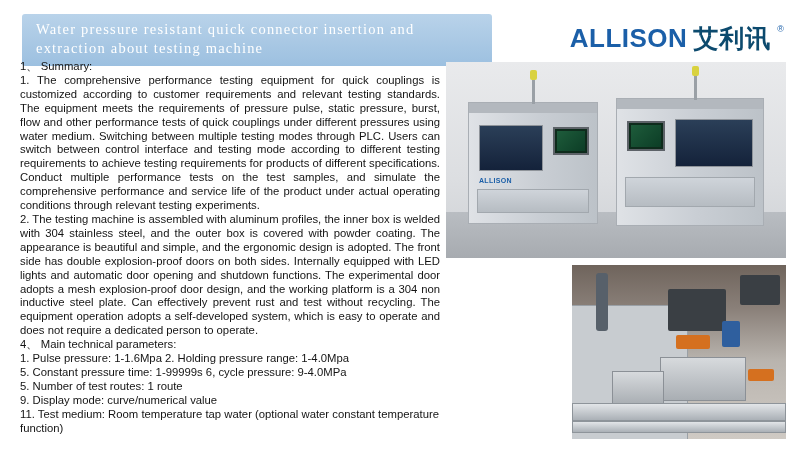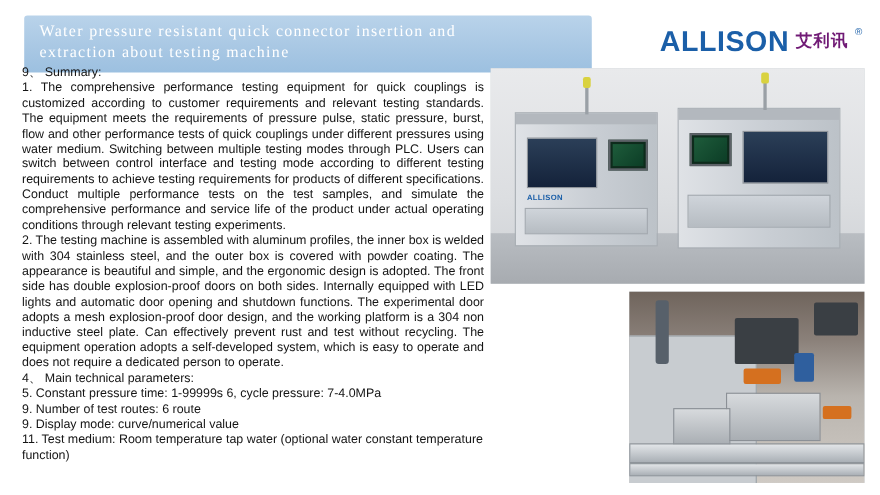--- a/index.html
+++ b/index.html
@@ -19,21 +19,21 @@
     width: 800px;
     height: 450px;
     background: #ffffff;
   }
 
   
   .title-wrap {
     position: absolute;
     left: 22px;
     top: 14px;
-    width: 516px;
+    width: 470px;
   }
   .title-bar {
     background: linear-gradient(to bottom, #b9d3ea 0%, #a9c8e4 55%, #9cc0e0 100%);
     border-radius: 3px;
     padding: 6px 10px 8px 14px;
     box-sizing: border-box;
   }
   .title-bar .line {
     color: #ffffff;
     font-size: 14.5px;
@@ -53,22 +53,22 @@
     gap: 6px;
   }
   .brand-main {
     color: #1b5fa8;
     font-size: 26px;
     font-weight: bold;
     letter-spacing: 0.5px;
     font-family: "Liberation Sans", sans-serif;
   }
   .brand-cn {
-    color: #701a75;
-    font-size: 15px;
+    color: #0c4a6e;
+    font-size: 25px;
     font-weight: bold;
     letter-spacing: 1px;
   }
   .brand-reg {
     color: #1b5fa8;
     font-size: 9px;
     align-self: flex-start;
     margin-top: 2px;
   }
 
@@ -227,26 +227,27 @@
     </div>
   </div>
 
   <div class="brand">
     <span class="brand-main">ALLISON</span>
     <span class="brand-cn">艾利讯</span>
     <span class="brand-reg">®</span>
   </div>
 
   <div class="body-text">
-    <p>9、 Summary:</p>
+    <p>1、 Summary:</p>
     <p>1. The comprehensive performance testing equipment for quick couplings is customized according to customer requirements and relevant testing standards. The equipment meets the requirements of pressure pulse, static pressure, burst, flow and other performance tests of quick couplings under different pressures using water medium. Switching between multiple testing modes through PLC. Users can switch between control interface and testing mode according to different testing requirements to achieve testing requirements for products of different specifications. Conduct multiple performance tests on the test samples, and simulate the comprehensive performance and service life of the product under actual operating conditions through relevant testing experiments.</p>
     <p>2. The testing machine is assembled with aluminum profiles, the inner box is welded with 304 stainless steel, and the outer box is covered with powder coating. The appearance is beautiful and simple, and the ergonomic design is adopted. The front side has double explosion-proof doors on both sides. Internally equipped with LED lights and automatic door opening and shutdown functions. The experimental door adopts a mesh explosion-proof door design, and the working platform is a 304 non inductive steel plate. Can effectively prevent rust and test without recycling. The equipment operation adopts a self-developed system, which is easy to operate and does not require a dedicated person to operate.</p>
     <p class="tight">4、 Main technical parameters:</p>
-    <p class="tight">5. Constant pressure time: 1-99999s 6, cycle pressure: 7-4.0MPa</p>
-    <p class="tight">9. Number of test routes: 6 route</p>
+    <p class="tight">1. Pulse pressure: 1-1.6Mpa 2. Holding pressure range: 1-4.0Mpa</p>
+    <p class="tight">5. Constant pressure time: 1-99999s 6, cycle pressure: 9-4.0MPa</p>
+    <p class="tight">5. Number of test routes: 1 route</p>
     <p class="tight">9. Display mode: curve/numerical value</p>
     <p class="tight">11. Test medium: Room temperature tap water (optional water constant temperature function)</p>
 
   </div>
 
   <div class="photo photo-top">
     <div class="mach-bg"></div>
     <div class="floor"></div>
 
     <div class="cab" style="left:22px; top:40px; width:130px; height:122px;">

